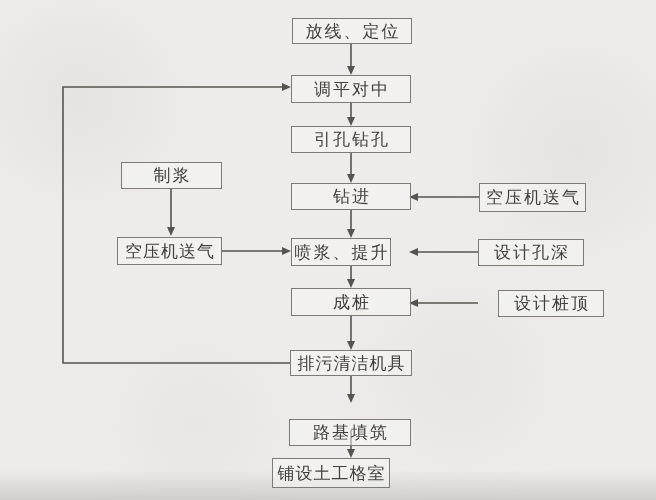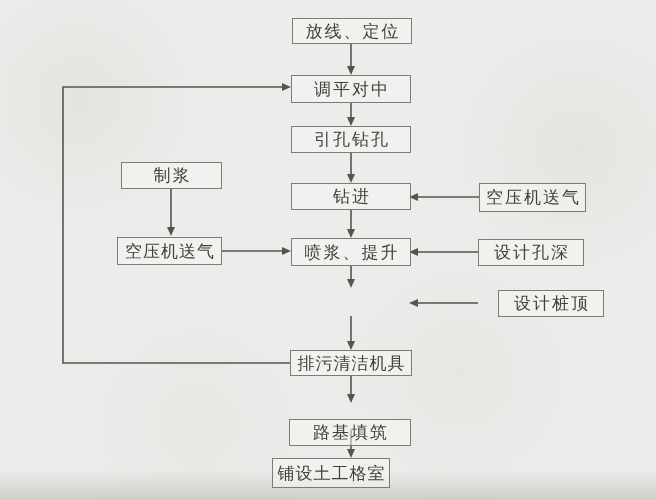--- a/index.html
+++ b/index.html
@@ -104,24 +104,27 @@
   </div>
 
   <div class="node" style="left:121px;top:162px;width:101px;height:27px">
     <span class="lbl">制浆</span>
   </div>
 
   <div class="node wide" style="left:117px;top:237px;width:105px;height:28px">
     <span class="lbl">空压机送气</span>
   </div>
 
-  <div class="node" style="left:291px;top:238px;width:120px;height:28px">
+  <div class="node" style="left:291px;top:238px;width:100px;height:28px">
     <span class="lbl">喷浆、提升</span>
   </div>
 
+  <div class="node" style="left:291px;top:288px;width:120px;height:28px">
+    <span class="lbl">成桩</span>
+  </div>
 
   <div class="node" style="left:478px;top:239px;width:106px;height:27px">
     <span class="lbl">设计孔深</span>
   </div>
 
   <div class="node" style="left:479px;top:183px;width:107px;height:29px">
     <span class="lbl">空压机送气</span>
   </div>
 
   <div class="node" style="left:498px;top:290px;width:106px;height:27px">

